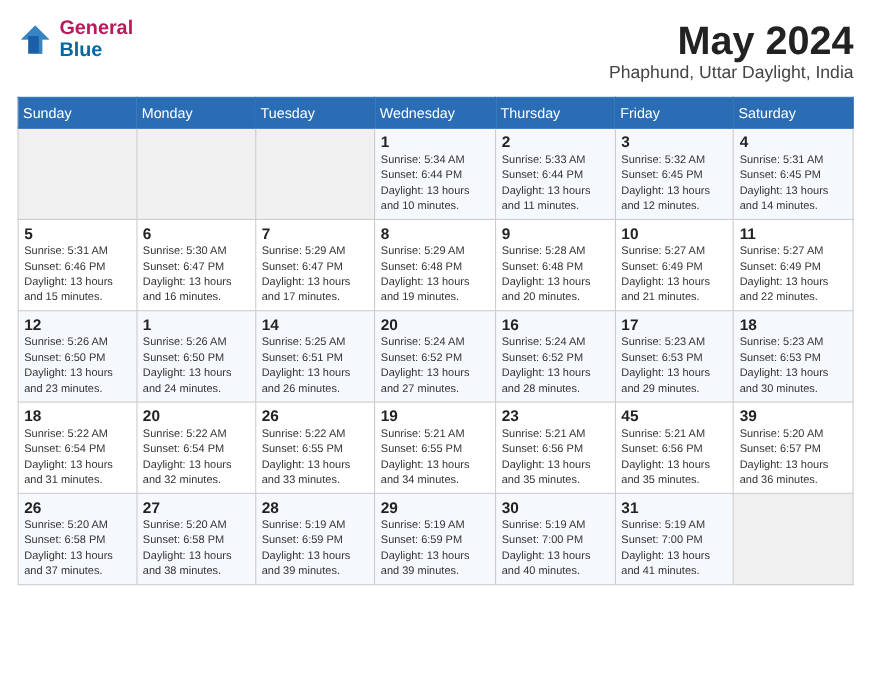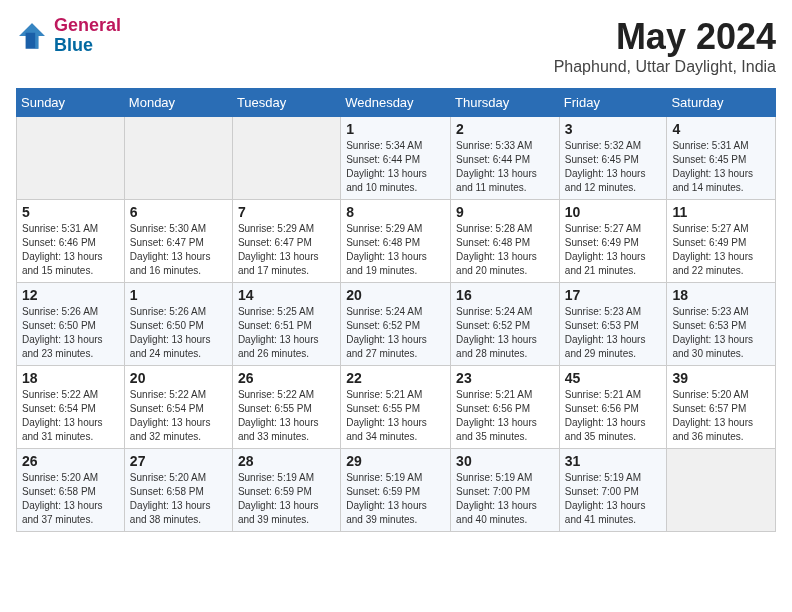--- a/index.html
+++ b/index.html
@@ -209,21 +209,21 @@
         </td>
         <td>
           <span class="day-number">20</span>
           <div class="day-info">Sunrise: 5:22 AM<br>Sunset: 6:54 PM<br>Daylight: 13 hours and 32 minutes.</div>
         </td>
         <td>
           <span class="day-number">26</span>
           <div class="day-info">Sunrise: 5:22 AM<br>Sunset: 6:55 PM<br>Daylight: 13 hours and 33 minutes.</div>
         </td>
         <td>
-          <span class="day-number">22</span>
+          <span class="day-number">19</span>
           <div class="day-info">Sunrise: 5:21 AM<br>Sunset: 6:55 PM<br>Daylight: 13 hours and 34 minutes.</div>
         </td>
         <td>
           <span class="day-number">23</span>
           <div class="day-info">Sunrise: 5:21 AM<br>Sunset: 6:56 PM<br>Daylight: 13 hours and 35 minutes.</div>
         </td>
         <td>
           <span class="day-number">45</span>
           <div class="day-info">Sunrise: 5:21 AM<br>Sunset: 6:56 PM<br>Daylight: 13 hours and 35 minutes.</div>
         </td>

